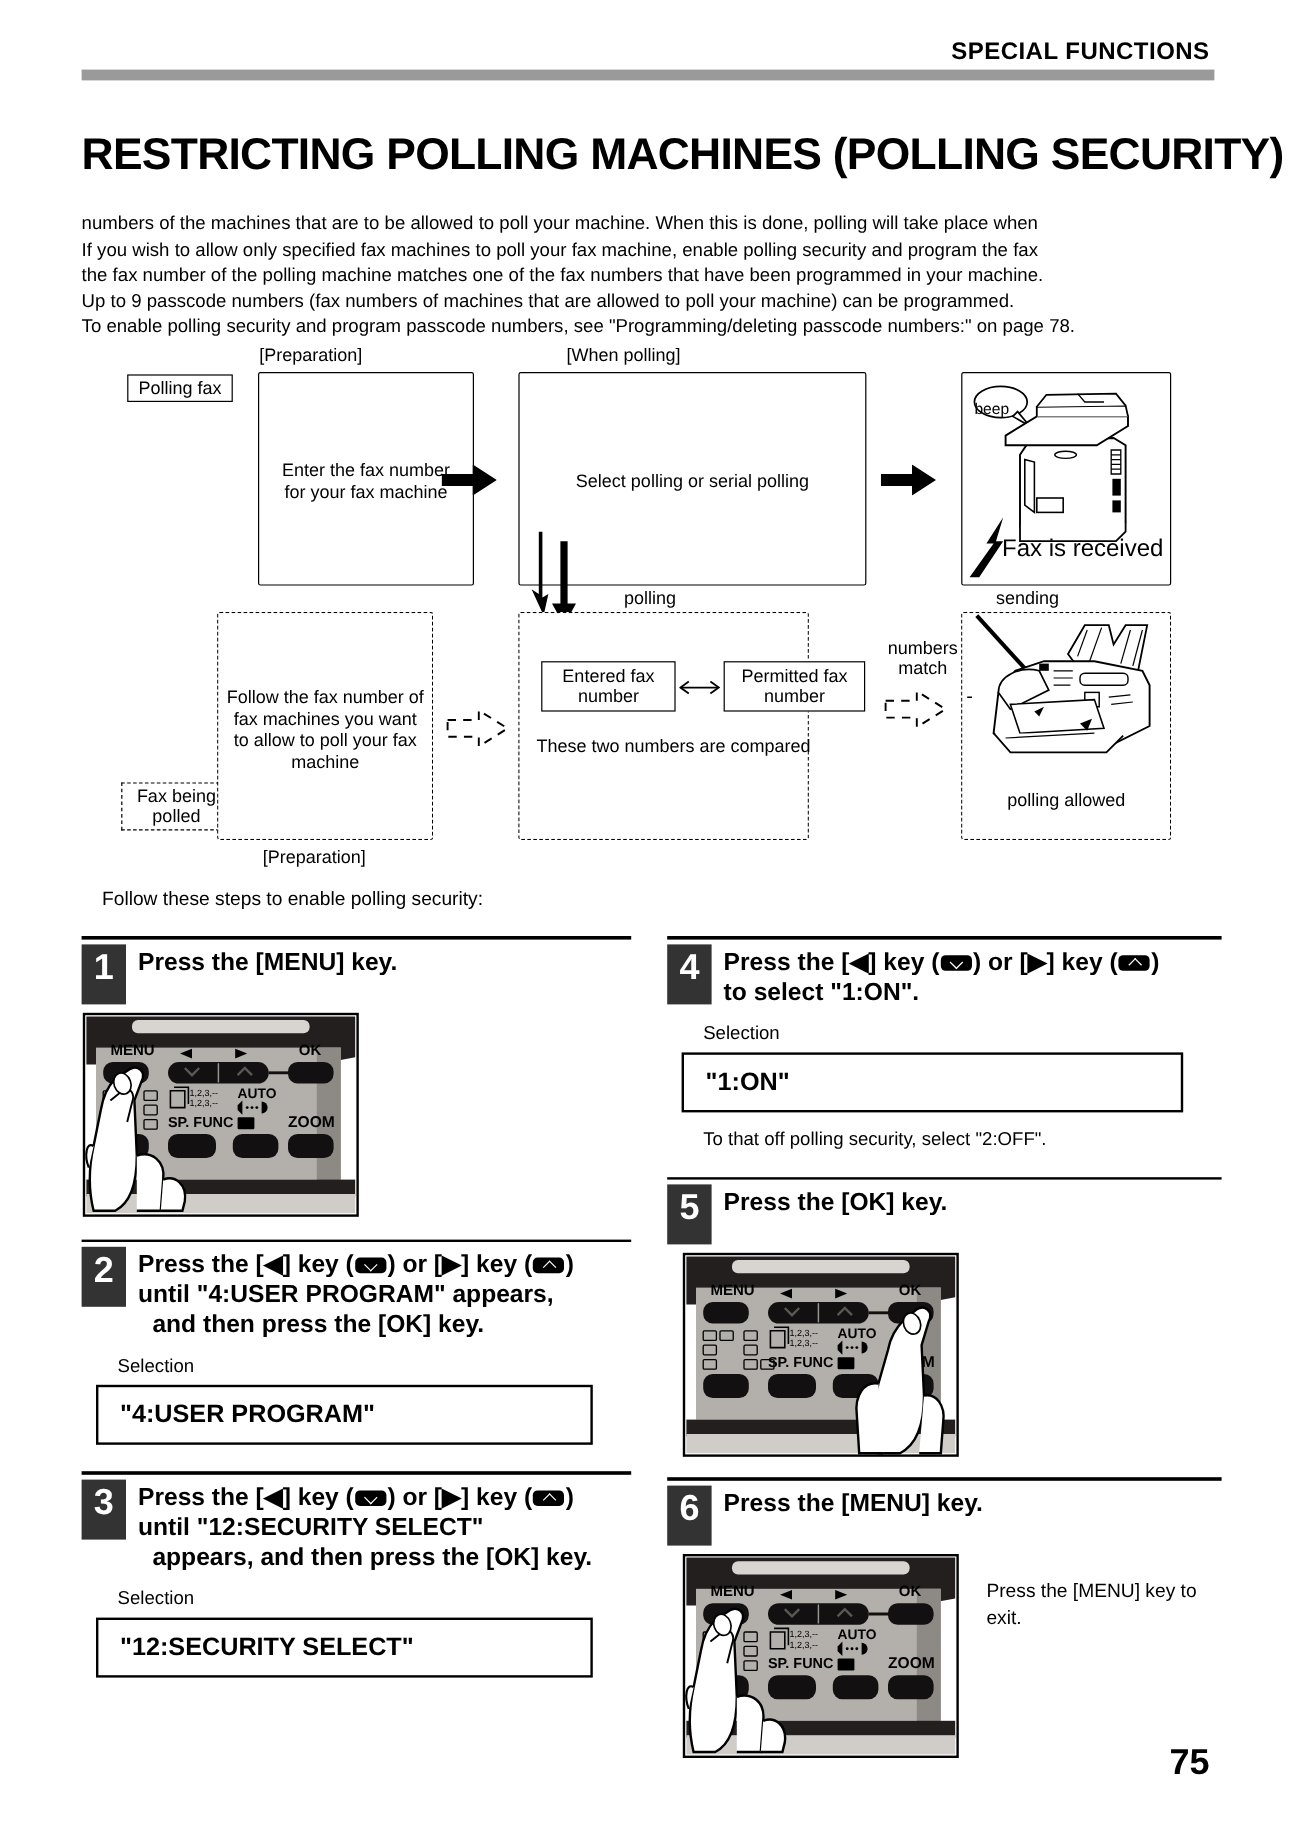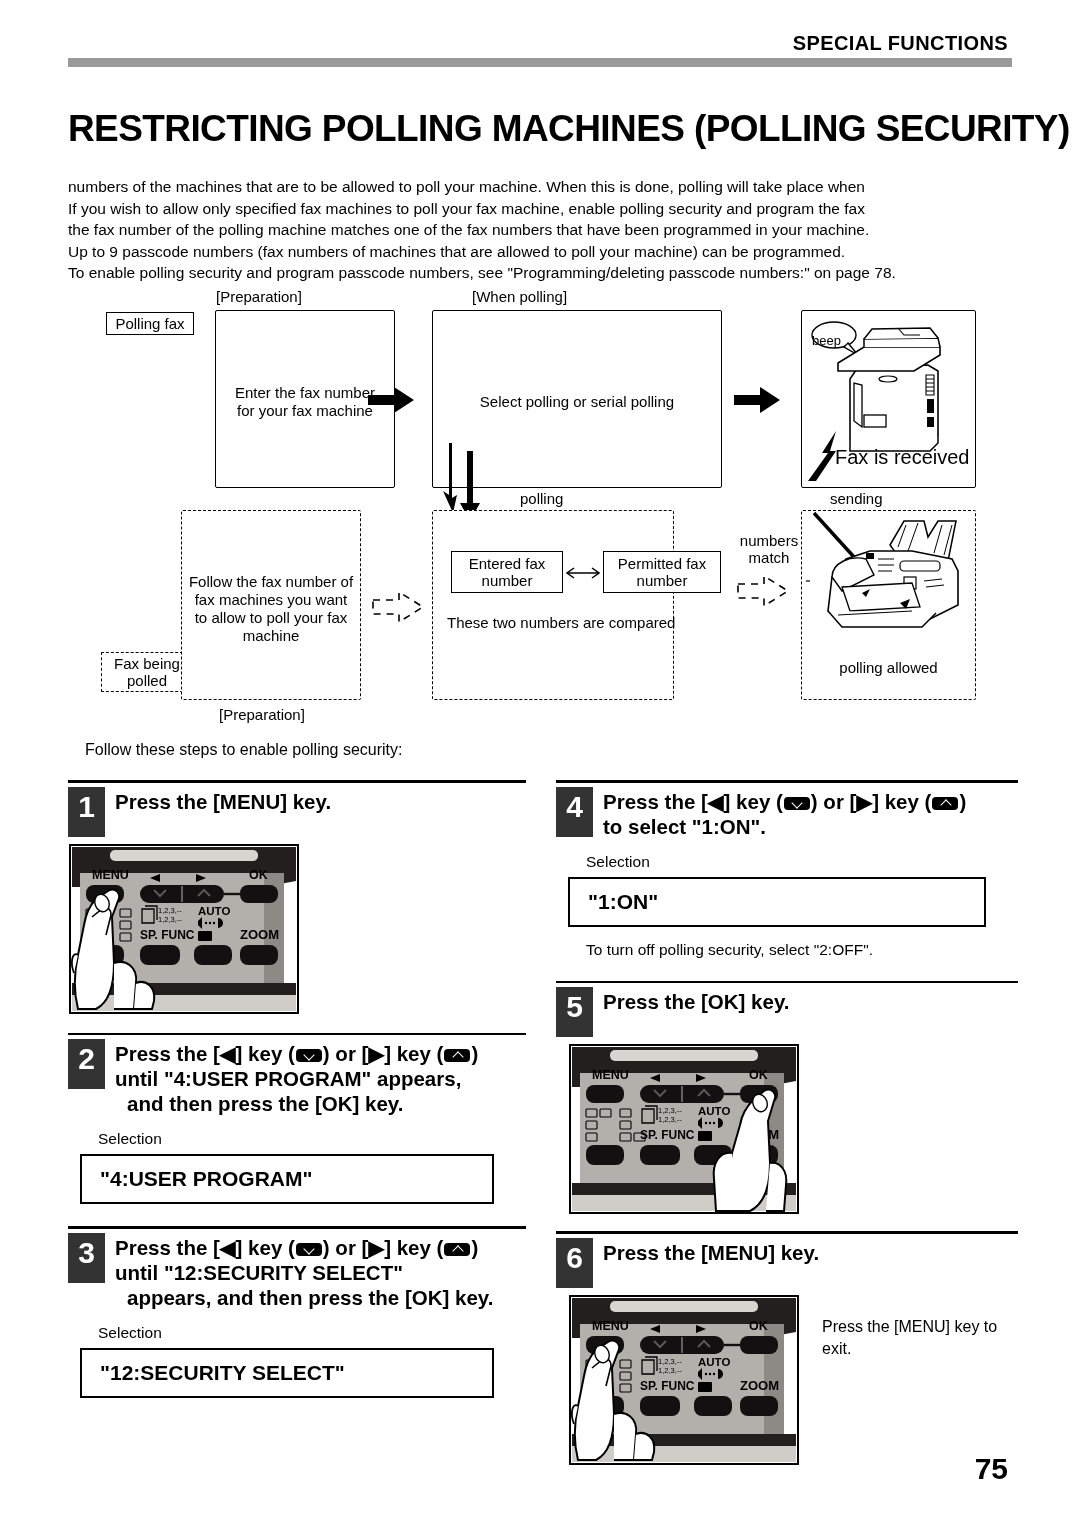--- a/index.html
+++ b/index.html
@@ -425,21 +425,21 @@
         <div class="step-num">4</div>
         <div class="step-title">
           <span class="ind">
             <span>Press the [</span><span>◀</span><span>] key (</span><span class="keyglyph"></span><span>) or [</span><span>▶</span><span>] key (</span><span class="keyglyph up"></span><span>)</span>
           </span>
           <span class="ind">to select "1:ON".</span>
         </div>
       </div>
       <div class="sel-label">Selection</div>
       <div class="sel-box">"1:ON"</div>
-      <div class="note">To turn off polling security, select "2:OFF".</div>
+      <div class="note">To that off polling security, select "2:OFF".</div>
     </div>
 
     <div class="step" style="margin-top:22px;">
       <div class="step-rule"></div>
       <div class="step-head">
         <div class="step-num">5</div>
         <div class="step-title">Press the [OK] key.</div>
       </div>
       <div class="panel" style="margin-top:6px; margin-left:12px;">
         <svg width="232" height="172" viewBox="0 0 232 172">

